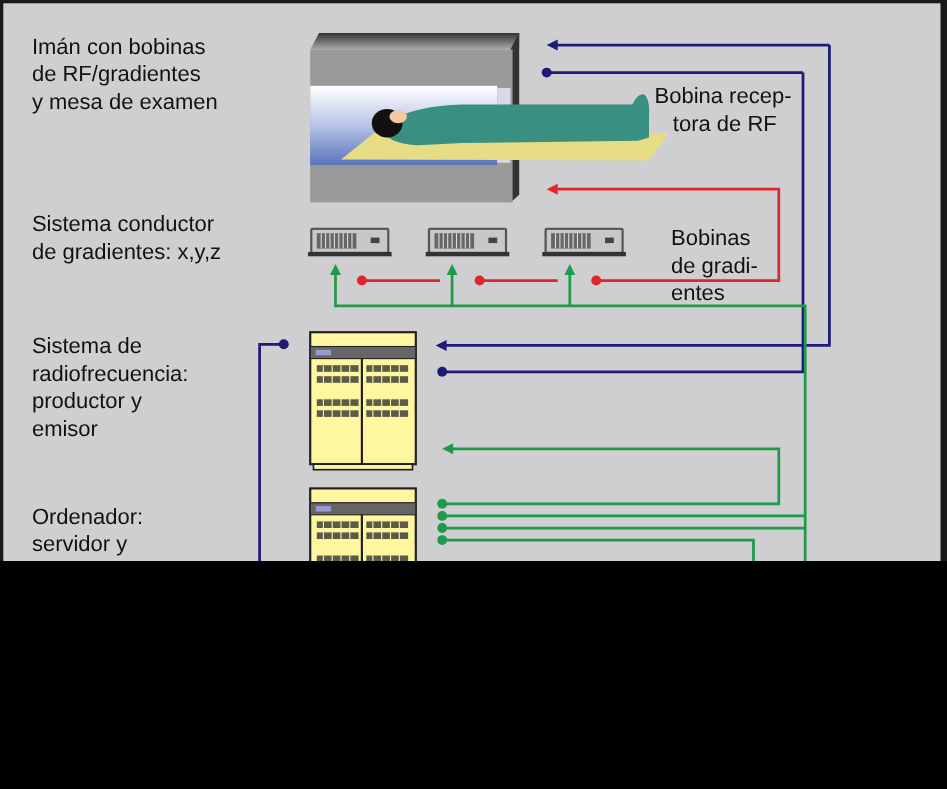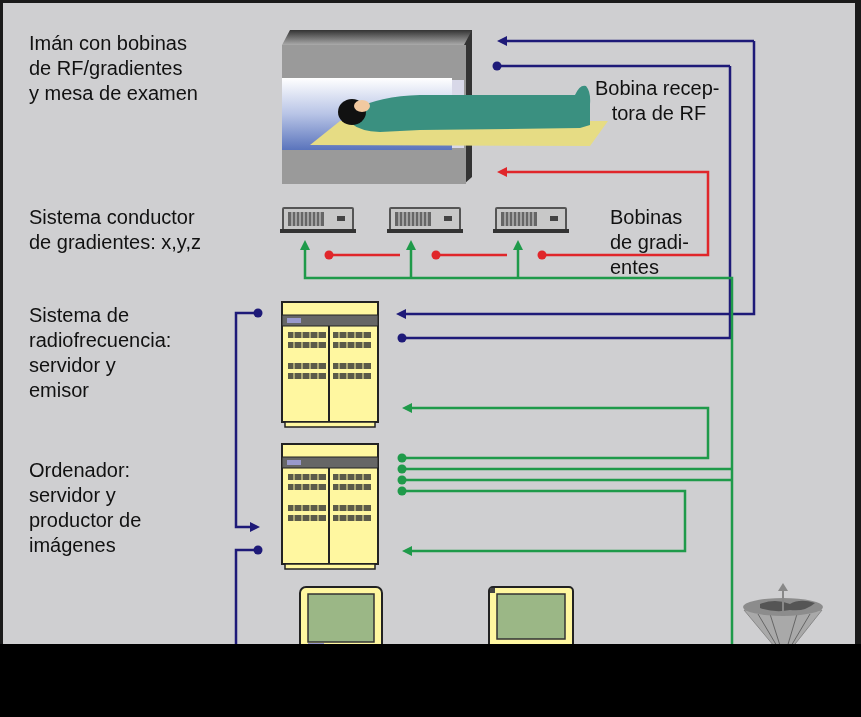--- a/index.html
+++ b/index.html
@@ -1,17 +1,17 @@
 <!DOCTYPE html>
 <html><head>
 <meta charset="utf-8">
 <style>
   html, body { margin: 0; padding: 0; background: #000; }
   #stage {
-    position: relative; width: 861px; height: 644px; overflow: hidden;
+    position: relative; width: 861px; height: 510px; overflow: hidden;
     background: #1a1a1a;
   }
   #panel {
     position: absolute; left: 3px; top: 3px; width: 852px; height: 708px;
     background: #cfcfd1;
   }
   .label {
     position: absolute; font-family: "Liberation Sans", sans-serif;
     font-size: 20px; line-height: 25px; color: #111; white-space: pre;
   }
@@ -201,25 +201,25 @@
           <circle cx="402" cy="491" r="4.5"></circle>
         <polygon points="402,551 412,546 412,556"></polygon>
         <polygon points="603,667 613,662 613,672"></polygon>
       </g>
     </g>
   </svg>
 
   <div class="label" style="left:29px;top:31px;">Imán con bobinas
 de RF/gradientes
 y mesa de examen</div>
-  <div class="label" style="left:29px;top:205px;">Sistema conductor
+  <div class="label" style="left:29px;top:192px;">Sistema conductor
 de gradientes: x,y,z</div>
   <div class="label" style="left:29px;top:303px;">Sistema de
 radiofrecuencia:
-servidor y
+productor y
 emisor</div>
   <div class="label" style="left:29px;top:458px;">Ordenador:
 servidor y
 productor de
 imágenes</div>
 
   <div class="label" style="left:595px;top:76px;">Bobina recep-
    tora de RF</div>
   <div class="label" style="left:610px;top:177px;margin-top:28px;">Bobinas
 de gradi-

